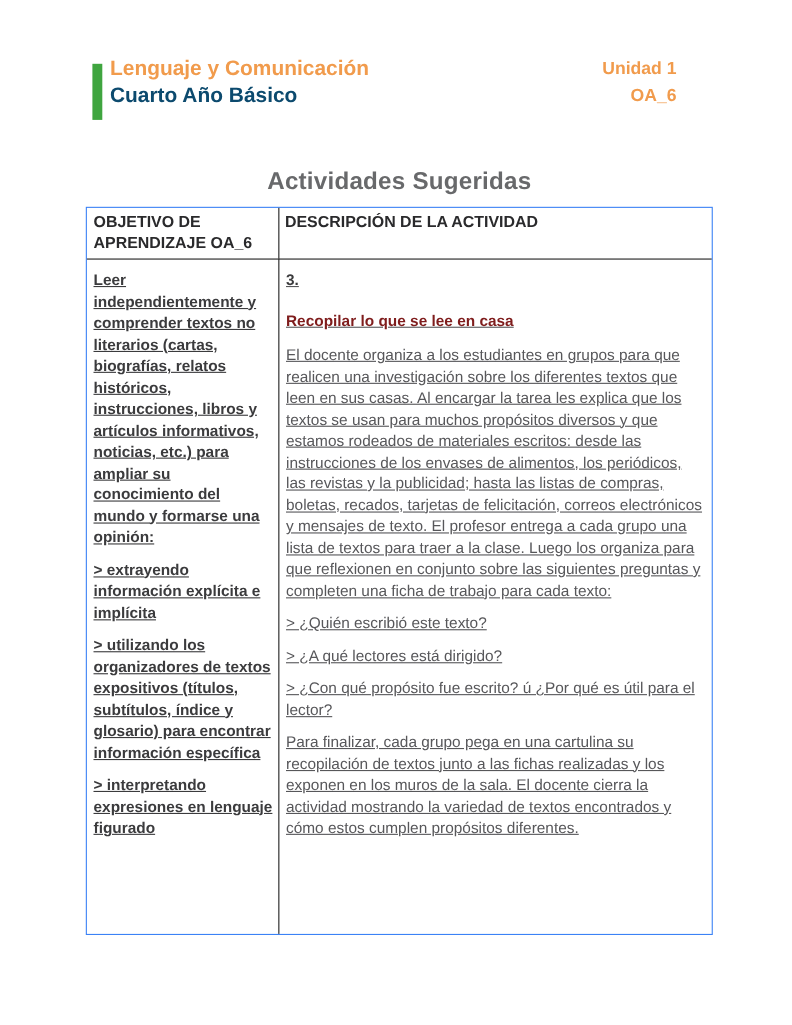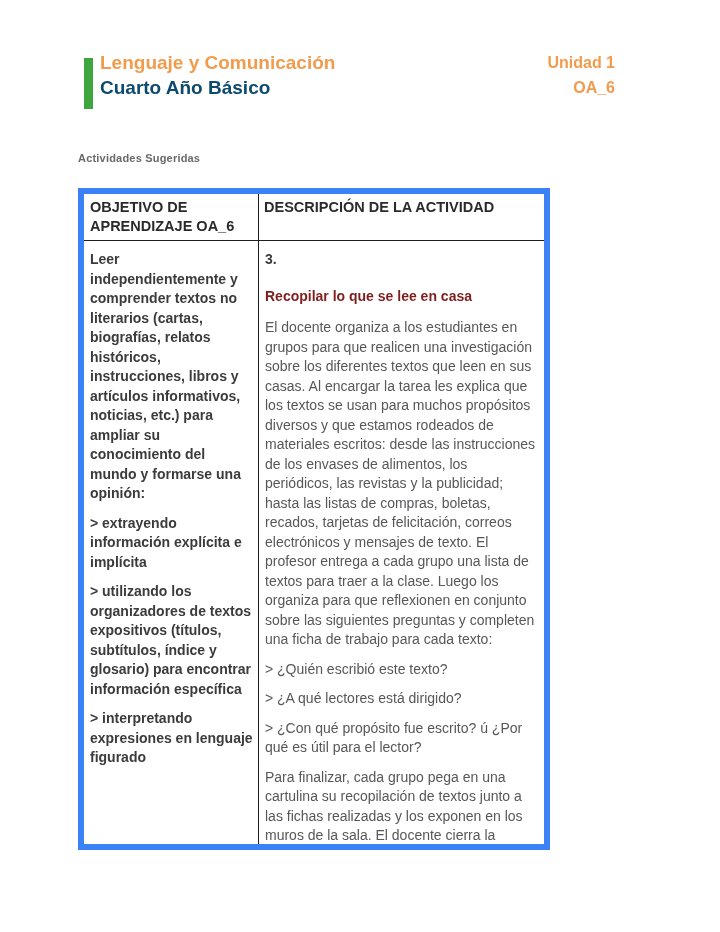--- a/index.html
+++ b/index.html
@@ -37,43 +37,44 @@
     font-size: 16px;
     font-weight: bold;
   }
   .t-orange { color: #F19B4C; }
   .t-black  { color: #0c4a6e; }
 
   .section-title {
     position: absolute;
     left: 78px; top: 140px;
     width: 570px;
-    font-size: 11px;
+    text-align: center;
+    font-size: 22px;
     font-weight: bold;
     color: #68696B;
     letter-spacing: 0.2px;
   }
 
   
   .act-table {
     position: absolute;
     left: 78px; top: 176px;
-    width: 472px; height: 662px;
+    width: 570px; height: 662px;
     box-sizing: border-box;
-    border: 6px solid #3b82f6;
+    border: 1px solid #3b82f6;
     display: grid;
     grid-template-columns: 174px 1fr;
     grid-template-rows: 46px 1fr;
   }
   .cell {
     box-sizing: border-box;
     overflow: hidden;
   }
   .cell.col2 { border-left: 1px solid #1e1e1e; }
-  .cell.row2 { border-top: 1px solid #1e1e1e; }
+  .cell.row2 { border-top: 1px solid #1e1e1e; text-decoration: underline; }
 
   .th-left {
     padding: 4px 5px 0 6px;
     font-size: 14.5px;
     font-weight: bold;
     color: #2a2a2c;
     line-height: 19px;
   }
   .th-right {
     padding: 4px 5px 0 5px;

